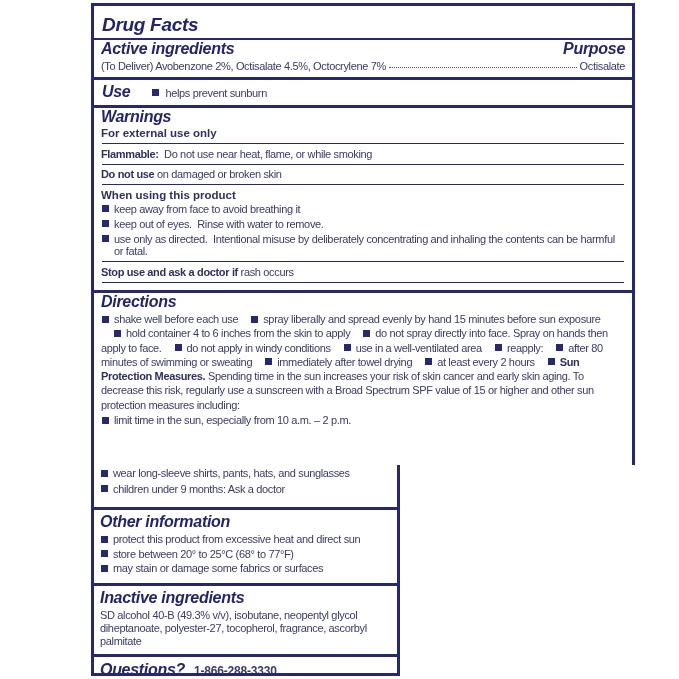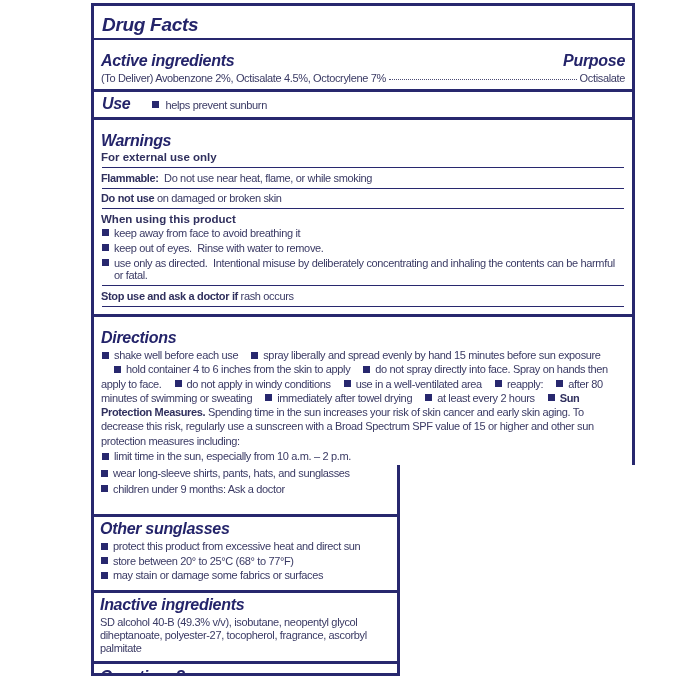--- a/index.html
+++ b/index.html
@@ -24,21 +24,21 @@
   .t,.mixed,.lead-line,li,.flow,.para{
     font-size:11px;letter-spacing:-0.35px;color:#3a3a64;line-height:12.5px;
   }
   b,.blab{font-weight:bold;color:#30305e;}
   h1,h2{
     margin:0;font-style:italic;font-weight:bold;color:#24246a;letter-spacing:-0.3px;
   }
   h1{font-size:19px;line-height:21px;}
   h2{font-size:16px;line-height:18px;}
   .rule{border-top:1.5px solid #28286e;margin:3.5px 1px;height:0;}
-  .sec{padding:12px 7px 4px;}
+  .sec{padding:0 7px 4px;}
   .thickb{border-bottom:3px solid #28286e;}
   .thickt{border-top:3px solid #28286e;}
 
   
   .sq{display:inline-block;width:7px;height:7px;background:#28286e;flex:none;}
   ul.sqlist{list-style:none;margin:1px 0 0;padding:0;}
   ul.sqlist li{display:flex;margin:0 0 2.5px;}
   ul.sqlist .sq{margin:2.5px 5px 0 1px;}
   ul.sqlist .t{flex:1;white-space:pre-wrap;}
 
@@ -143,35 +143,35 @@
         <li>
             <span class="sq"></span>
             <span class="t">limit time in the sun, especially from 10 a.m. – 2 p.m.</span>
           </li>
       </ul>
     </div>
   </div>
 
   <div class="box-lower">
 
-    <div class="ls" style="padding-top:2px;padding-bottom:16px;">
+    <div class="ls" style="padding-top:2px;padding-bottom:9px;">
       <ul class="dirlist" style="margin-top:0;">
         <li>
             <span class="sq"></span>
             <span class="t">wear long-sleeve shirts, pants, hats, and sunglasses</span>
           </li>
         <li>
             <span class="sq"></span>
             <span class="t">children under 9 months: Ask a doctor</span>
           </li>
       </ul>
     </div>
 
     <div class="ls thickt">
-      <h2>Other sunglasses</h2>
+      <h2>Other information</h2>
       <ul class="sqlist">
         <li>
             <span class="sq"></span>
             <span class="t">protect this product from excessive heat and direct sun</span>
           </li>
         <li>
             <span class="sq"></span>
             <span class="t">store between 20° to 25°C (68° to 77°F)</span>
           </li>
         <li>

